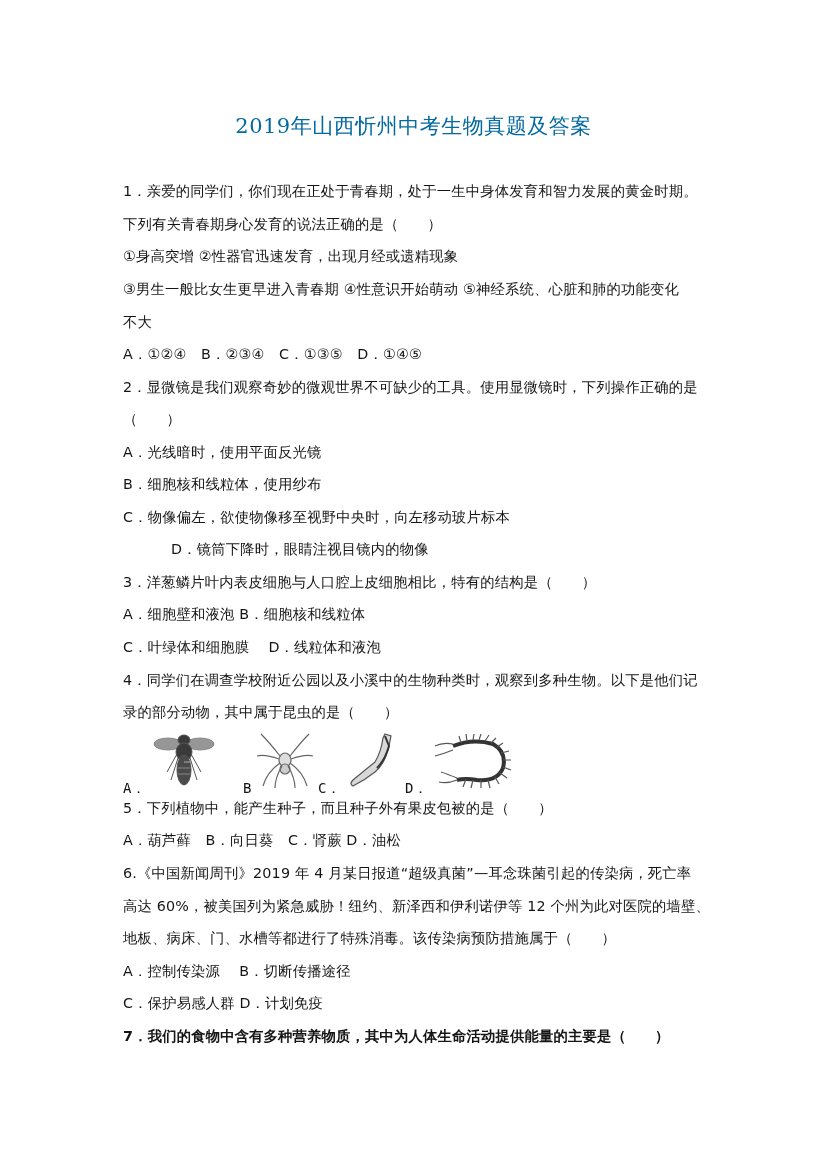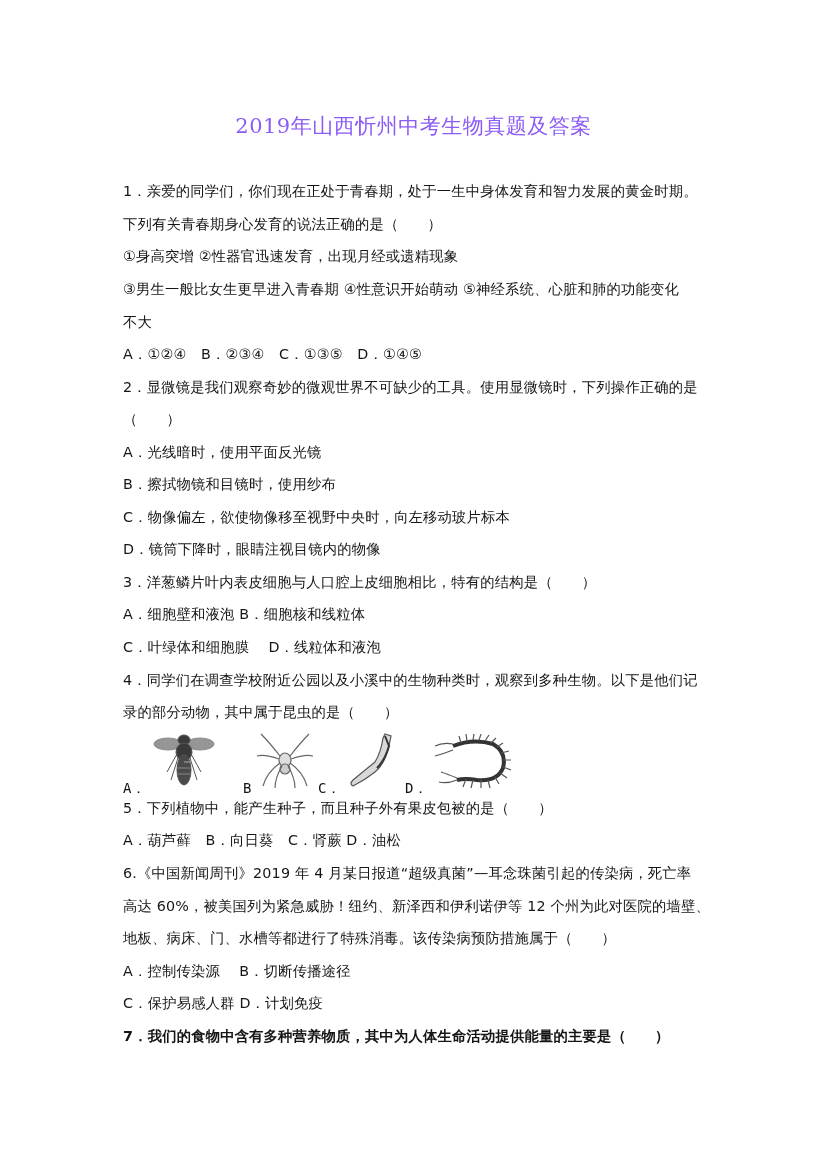--- a/index.html
+++ b/index.html
@@ -1,20 +1,20 @@
 <!DOCTYPE html>
 <html><head>
 <meta charset="utf-8">
 <style>
   html, body { margin: 0; padding: 0; background: #ffffff; }
   body { width: 827px; height: 1170px; position: relative; overflow: hidden;
          font-family: "DejaVu Sans", "Liberation Sans", sans-serif; color: #111; }
   .page { position: absolute; left: 0; top: 0; width: 827px; height: 1170px; background: #fff; }
   .title { position: absolute; top: 112px; left: 0; width: 827px; text-align: center;
-           font-family: "DejaVu Serif", "Liberation Serif", serif; font-size: 21px; letter-spacing: 0.5px; color: #8b5cf6; }
+           font-family: "DejaVu Serif", "Liberation Serif", serif; font-size: 21px; letter-spacing: 0.5px; color: #0369a1; }
   .line { position: absolute; left: 123px; font-size: 14.3px; white-space: nowrap; line-height: 18px; color: #151515; letter-spacing: 0.2px; }
   .insects { position: absolute; left: 123px; top: 730px; width: 600px; height: 68px; }
   .ins-label { position: absolute; font-size: 14px; font-family: "DejaVu Sans Mono", "Liberation Mono", monospace; color:#111; }
   .ins-img { position: absolute; }
 </style>
 </head>
 <body>
 
 <div class="page">
 
@@ -24,23 +24,23 @@
   <div class="line" style="top:182px;">1．亲爱的同学们，你们现在正处于青春期，处于一生中身体发育和智力发展的黄金时期。</div>
   <div class="line" style="top:215px;">下列有关青春期身心发育的说法正确的是（　　）</div>
   <div class="line" style="top:280px;">③男生一般比女生更早进入青春期 ④性意识开始萌动 ⑤神经系统、心脏和肺的功能变化</div>
   <div class="line" style="top:247px;">①身高突增 ②性器官迅速发育，出现月经或遗精现象</div>
   <div class="line" style="top:313px;">不大</div>
   <div class="line" style="top:345px;">A．①②④　B．②③④　C．①③⑤　D．①④⑤</div>
 
   <div class="line" style="top:378px;">2．显微镜是我们观察奇妙的微观世界不可缺少的工具。使用显微镜时，下列操作正确的是</div>
   <div class="line" style="top:410px;">（　　）</div>
   <div class="line" style="top:443px;">A．光线暗时，使用平面反光镜</div>
-  <div class="line" style="top:475px;">B．擦拭物镜和目镜时，使用纱布</div>
+  <div class="line" style="top:475px;">B．细胞核和线粒体，使用纱布</div>
   <div class="line" style="top:508px;">C．物像偏左，欲使物像移至视野中央时，向左移动玻片标本</div>
-  <div class="line" style="top:540px;">D．镜筒下降时，眼睛注视目镜内的物像</div>
+  <div class="line" style="top:540px;margin-left:48px;">D．镜筒下降时，眼睛注视目镜内的物像</div>
 
   <div class="line" style="top:573px;">3．洋葱鳞片叶内表皮细胞与人口腔上皮细胞相比，特有的结构是（　　）</div>
   <div class="line" style="top:638px;">C．叶绿体和细胞膜　 D．线粒体和液泡</div>
   <div class="line" style="top:605px;">A．细胞壁和液泡 B．细胞核和线粒体</div>
 
   <div class="line" style="top:671px;">4．同学们在调查学校附近公园以及小溪中的生物种类时，观察到多种生物。以下是他们记</div>
   <div class="line" style="top:703px;">录的部分动物，其中属于昆虫的是（　　）</div>
 
   <div class="insects">
     <span class="ins-label" style="left:0; top:50px;">A．</span>

